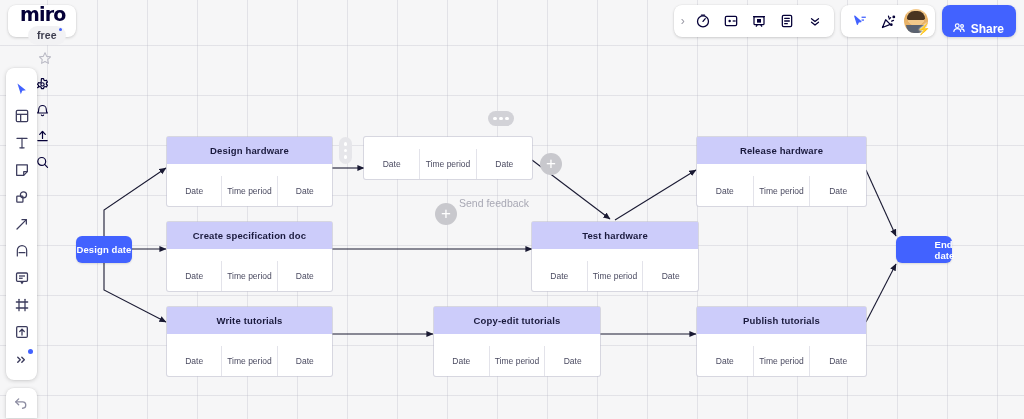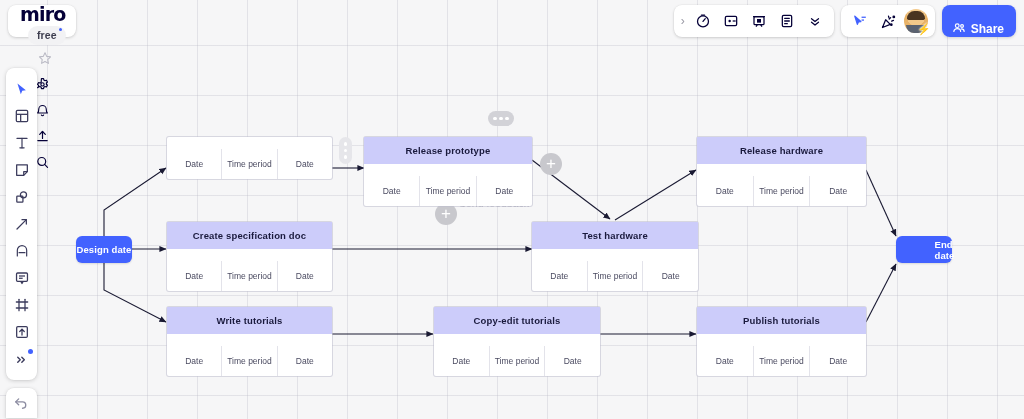--- a/index.html
+++ b/index.html
@@ -226,29 +226,29 @@
     <div class="feedback-label" style="left:459px; top:197px;">Send feedback</div>
 
     <div class="terminal" style="left:76px; top:236px; width:56px; height:27px;">
       <span>Design date</span>
     </div>
     <div class="terminal" style="left:896px; top:236px; width:56px; height:27px;padding-left:41px;">
       <span>End date</span>
     </div>
 
     <div class="node" style="left:167px; top:137px; width:165px;">
+      <div class="node-title">Design hardware</div>
       <div class="node-cells">
         <div class="node-cell">Date</div>
         <div class="node-cell">Time period</div>
         <div class="node-cell">Date</div>
       </div>
     </div>
 
     <div class="node" style="left:364px; top:137px; width:168px;">
-      <div class="node-title">Release prototype</div>
       <div class="node-cells">
         <div class="node-cell">Date</div>
         <div class="node-cell">Time period</div>
         <div class="node-cell">Date</div>
       </div>
     </div>
 
     <div class="node" style="left:697px; top:137px; width:169px;">
       <div class="node-title">Release hardware</div>
       <div class="node-cells">

